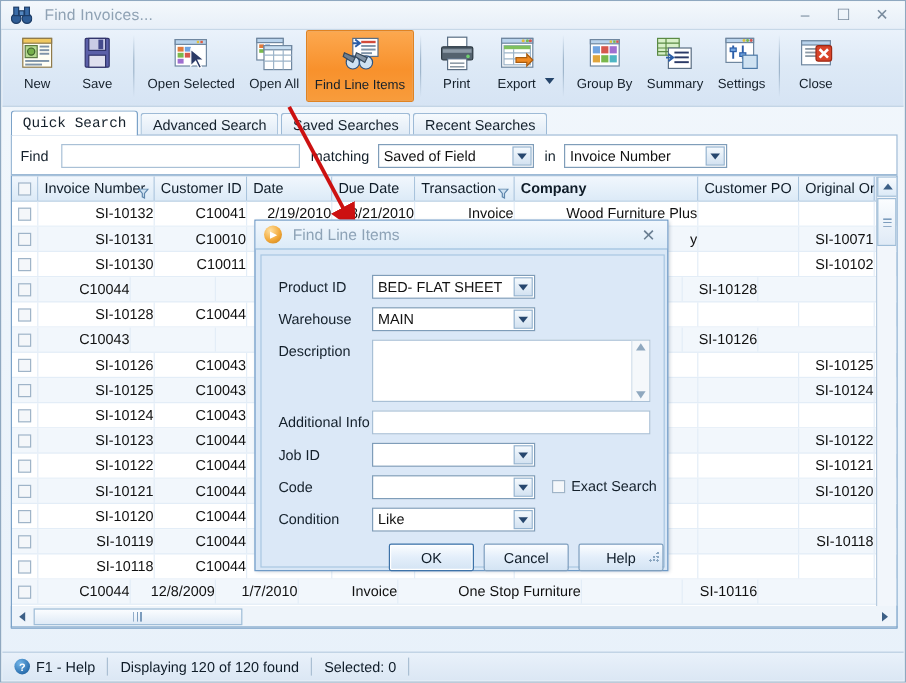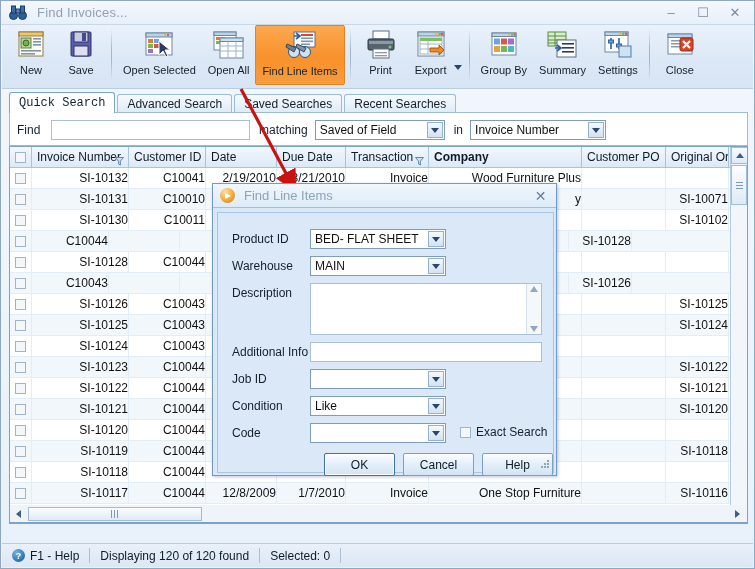--- a/index.html
+++ b/index.html
@@ -693,21 +693,20 @@
           <div class="gcell" style="width: 69px;"></div>
           <div class="gcell" style="width: 83px;"></div>
           <div class="gcell" style="width: 153px;"></div>
           <div class="gcell" style="width: 84px;"></div>
           <div class="gcell" style="width: 63px;"></div>
         </div>
         <div class="gridrow alt">
           <div class="gcell chk" style="width: 22px;">
             <span class="cbx"></span>
           </div>
-          <div class="gcell" style="width: 97px;">SI-10117</div>
           <div class="gcell" style="width: 77px;">C10044</div>
           <div class="gcell" style="width: 71px;">12/8/2009</div>
           <div class="gcell" style="width: 69px;">1/7/2010</div>
           <div class="gcell" style="width: 83px;">Invoice</div>
           <div class="gcell" style="width: 153px;">One Stop Furniture</div>
           <div class="gcell" style="width: 84px;"></div>
           <div class="gcell" style="width: 63px;">SI-10116</div>
         </div>
       </div>
 
@@ -800,39 +799,39 @@
 
         <div class="frow">
           <span class="flbl">Job ID</span>
           <div class="combo" style="width:136px;">
             <span></span>
             <span class="btn"></span>
           </div>
         </div>
 
         <div class="frow">
+          <span class="flbl">Code</span>
+          <div class="combo" style="width:136px;">
+            <span></span>
+            <span class="btn"></span>
+          </div>
+          <div class="chk-wrap" style="margin-left:14px;padding-top:2px;">
+            <span class="cbx"></span>
+            <span>Exact Search</span>
+          </div>
+        </div>
+
+        <div class="frow">
           <span class="flbl">Condition</span>
           <div class="combo" style="width:136px;">
             <span>Like</span>
             <span class="btn"></span>
           </div>
         </div>
 
-        <div class="frow">
-          <span class="flbl">Code</span>
-          <div class="combo" style="width:136px;">
-            <span></span>
-            <span class="btn"></span>
-          </div>
-          <div class="chk-wrap" style="margin-left:14px;padding-top:2px;">
-            <span class="cbx"></span>
-            <span>Exact Search</span>
-          </div>
-        </div>
-
         <div style="display:flex;gap:8px;margin-left:92px;margin-top:10px;">
           <div class="dlgbtn def">OK</div>
           <div class="dlgbtn">Cancel</div>
           <div class="dlgbtn">Help</div>
         </div>
 
       </div>
       <div id="dlg-grip"></div>
     </div>
   </div>

